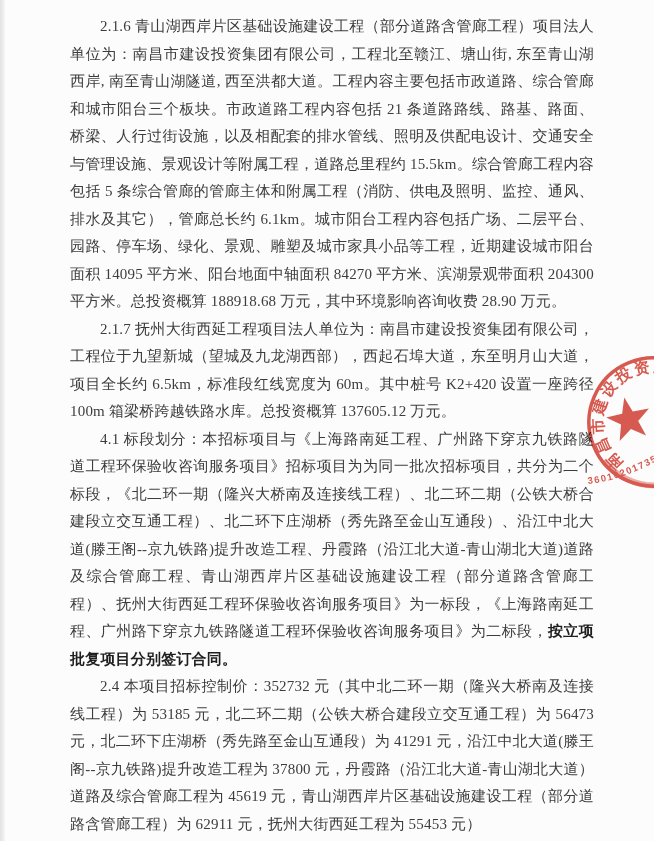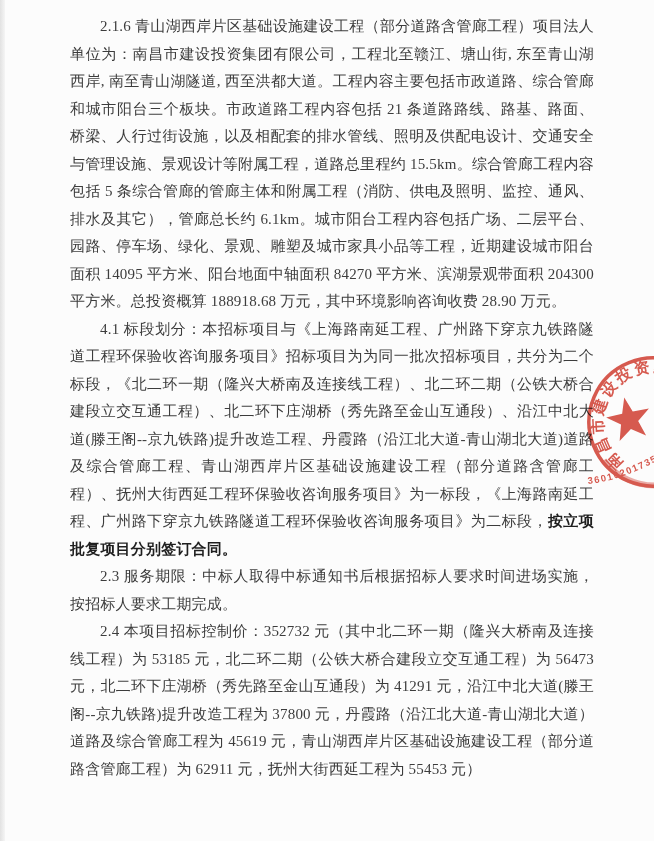--- a/index.html
+++ b/index.html
@@ -40,22 +40,22 @@
 </style>
 </head>
 <body>
 
 <div class="page">
 
   <div class="scan-edge-left"></div>
 
   <div class="doc-body" id="doc-body">
       <p class="para"><span class="seg">2.1.6 青山湖西岸片区基础设施建设工程（部分道路含管廊工程）项目法人单位为：南昌市建设投资集团有限公司，工程北至赣江、塘山街, 东至青山湖西岸, 南至青山湖隧道, 西至洪都大道。工程内容主要包括市政道路、综合管廊和城市阳台三个板块。市政道路工程内容包括 21 条道路路线、路基、路面、桥梁、人行过街设施，以及相配套的排水管线、照明及供配电设计、交通安全与管理设施、景观设计等附属工程，道路总里程约 15.5km。综合管廊工程内容包括 5 条综合管廊的管廊主体和附属工程（消防、供电及照明、监控、通风、排水及其它），管廊总长约 6.1km。城市阳台工程内容包括广场、二层平台、园路、停车场、绿化、景观、雕塑及城市家具小品等工程，近期建设城市阳台面积 14095 平方米、阳台地面中轴面积 84270 平方米、滨湖景观带面积 204300 平方米。总投资概算 188918.68 万元，其中环境影响咨询收费 28.90 万元。</span></p>
+      <p class="para"><span class="seg">2.1.7 抚州大街西延工程项目法人单位为：南昌市建设投资集团有限公司，工程位于九望新城（望城及九龙湖西部），西起石埠大道，东至明月山大道，项目全长约 6.5km，标准段红线宽度为 60m。其中桩号 K2+420 设置一座跨径 100m 箱梁桥跨越铁路水库。总投资概算 137605.12 万元。</span></p>
       <p class="para"><span class="seg">4.1 标段划分：本招标项目与《上海路南延工程、广州路下穿京九铁路隧道工程环保验收咨询服务项目》招标项目为为同一批次招标项目，共分为二个标段，《北二环一期（隆兴大桥南及连接线工程）、北二环二期（公铁大桥合建段立交互通工程）、北二环下庄湖桥（秀先路至金山互通段）、沿江中北大道(滕王阁--京九铁路)提升改造工程、丹霞路（沿江北大道-青山湖北大道)道路及综合管廊工程、青山湖西岸片区基础设施建设工程（部分道路含管廊工程）、抚州大街西延工程环保验收咨询服务项目》为一标段，《上海路南延工程、广州路下穿京九铁路隧道工程环保验收咨询服务项目》为二标段，</span><span class="seg bold">按立项批复项目分别签订合同。</span></p>
-      <p class="para"><span class="seg">2.3 服务期限：中标人取得中标通知书后根据招标人要求时间进场实施，按招标人要求工期完成。</span></p>
       <p class="para"><span class="seg">2.4 本项目招标控制价：352732 元（其中北二环一期（隆兴大桥南及连接线工程）为 53185 元，北二环二期（公铁大桥合建段立交互通工程）为 56473 元，北二环下庄湖桥（秀先路至金山互通段）为 41291 元，沿江中北大道(滕王阁--京九铁路)提升改造工程为 37800 元，丹霞路（沿江北大道-青山湖北大道）道路及综合管廊工程为 45619 元，青山湖西岸片区基础设施建设工程（部分道路含管廊工程）为 62911 元，抚州大街西延工程为 55453 元）</span></p>
     </div>
 
   <svg class="seal" width="170" height="170" viewBox="0 0 170 170" aria-hidden="true">
     <defs>
       <filter id="sealblur" x="-20%" y="-20%" width="140%" height="140%">
         <feGaussianBlur stdDeviation="0.45"></feGaussianBlur>
       </filter>
       <path id="sealTopArc" d="M 44.04 106.68 A 50 50 0 1 1 125.96 106.68" fill="none"></path>
       <path id="sealNumArc" d="M 20 140 Q 52 137 89 117" fill="none"></path>

